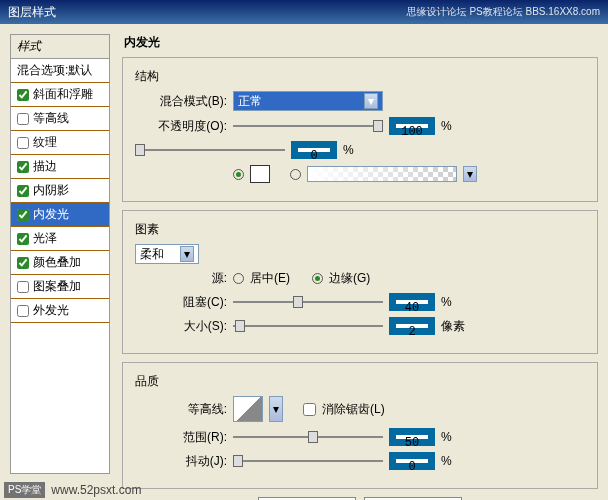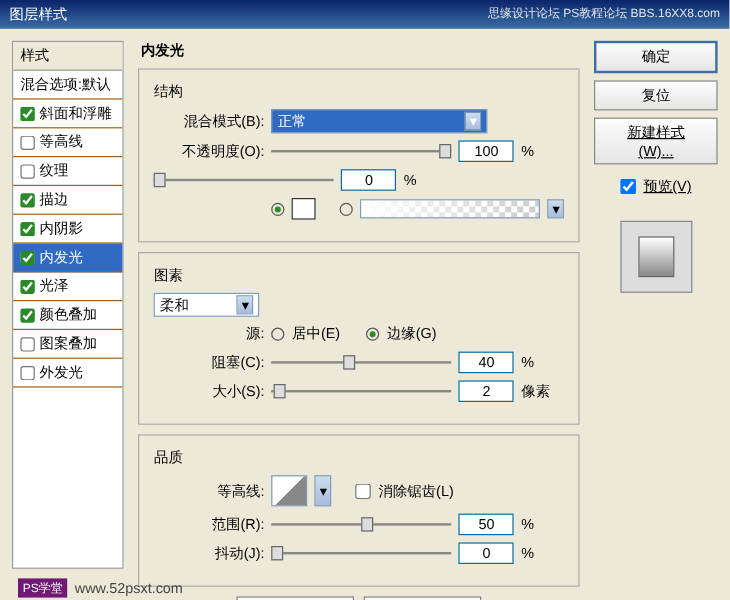--- a/index.html
+++ b/index.html
@@ -1,52 +1,52 @@
 <!DOCTYPE html>
 <html><head>
 <meta charset="utf-8">
 <style>
 * { box-sizing: border-box; margin: 0; padding: 0; font-family: "Microsoft YaHei", "SimSun", sans-serif; font-size: 12px; }
 body { background: #ECE9D8; width: 608px; height: 500px; position: relative; }
 .titlebar { background: linear-gradient(to bottom, #0A246A, #3B6EA5); color: white; height: 24px; line-height: 24px; padding: 0 8px; display: flex; justify-content: space-between; }
 .titlebar .right { font-size: 10px; opacity: 0.85; }
 .main { display: flex; padding: 10px; gap: 12px; height: 460px; }
 .sidebar { width: 100px; border: 1px solid #999; background: #fff; }
-.sidebar .hdr { background: #ECE9D8; border-bottom: 1px solid #999; padding: 3px 6px; }
+.sidebar .hdr { background: #ECE9D8; border-bottom: 1px solid #999; padding: 3px 6px; font-style: italic; }
 .sidebar .item { padding: 3px 6px; border-bottom: 1px solid #a16207; display: flex; align-items: center; gap: 4px; cursor: pointer; }
 .sidebar .item.sel { background: #316AC5; color: #fff; }
 .sidebar .item.sub { }
 .sidebar input[type=checkbox] { width: 12px; height: 12px; accent-color: #2a8a2a; }
 .center { flex: 1; }
 .center .title { font-weight: bold; margin-bottom: 6px; padding-left: 2px; }
 .group { border: 1px solid #aaa; margin-bottom: 8px; padding: 10px 12px 12px; position: relative; }
 .row { display: flex; align-items: center; margin: 6px 0; gap: 6px; }
 .row .lbl { width: 92px; text-align: right; }
-.select { width: 180px; height: 20px; border: 1px solid #7F9DB9; background: #fff; display: flex; align-items: center; padding: 0 4px; justify-content: space-between; color: #000; }
+.select { width: 150px; height: 20px; border: 1px solid #7F9DB9; background: #fff; display: flex; align-items: center; padding: 0 4px; justify-content: space-between; color: #000; }
 .select .arrow { width: 14px; height: 16px; background: linear-gradient(#cde,#abd); border: 1px solid #7F9DB9; display: flex; align-items: center; justify-content: center; }
 .select.sel { background: #316AC5; color: #fff; }
 .slider { width: 150px; height: 16px; position: relative; }
 .slider::before { content: ""; position: absolute; top: 7px; left: 0; right: 0; height: 2px; background: #888; }
 .thumb { position: absolute; top: 2px; width: 10px; height: 12px; background: #ddd; border: 1px solid #666; }
-.numbox { width: 46px; height: 18px; border: 1px solid #0369a1; background: #fff; text-align: center; line-height: 16px; }
+.numbox { width: 46px; height: 18px; border: 7px solid #0369a1; background: #fff; text-align: center; line-height: 16px; font-family: Liberation Mono, monospace; }
 .unit { width: 30px; }
 .radio { width: 11px; height: 11px; border: 1px solid #555; border-radius: 50%; display: inline-flex; align-items: center; justify-content: center; }
 .radio.on::after { content: ""; width: 5px; height: 5px; background: #2a8a2a; border-radius: 50%; }
 .swatch { width: 20px; height: 18px; border: 1px solid #333; }
 .gradbar { width: 150px; height: 16px; border: 1px solid #7F9DB9; background: repeating-conic-gradient(#ccc 0 25%, #fff 0 50%) 0 0/10px 10px; position: relative; overflow: hidden; }
 .gradbar::after { content: ""; position: absolute; inset: 0; background: linear-gradient(to right, #fff, rgba(255,255,255,0)); }
 .contour { width: 30px; height: 26px; border: 1px solid #7F9DB9; background: linear-gradient(135deg,#fff 0%,#fff 50%,#888 50%,#888 100%); display: flex; }
 .btn { border: 1px solid #888; background: linear-gradient(#fdfdfd,#e5e5e5); padding: 3px 12px; cursor: pointer; min-width: 80px; text-align: center; }
 .rightcol { width: 110px; display: flex; flex-direction: column; gap: 6px; align-items: center; }
 .rightcol .btn { width: 100%; }
 .preview { width: 60px; height: 60px; border: 1px solid #888; background: #ddd; display: flex; align-items: center; justify-content: center; margin-top: 8px; }
 .preview .inner { width: 30px; height: 34px; background: linear-gradient(#fff,#888); border: 1px solid #666; }
 .bottombtns { display: flex; gap: 8px; justify-content: center; margin-top: 4px; }
 .footer { position: absolute; bottom: 2px; left: 4px; display: flex; align-items: center; gap: 6px; font-size: 10px; color: #444; }
-.footer .logo { background: #701a75; color: #fff; padding: 1px 4px; font-size: 10px; margin-left: 11px; }
+.footer .logo { background: #737373; color: #fff; padding: 1px 4px; font-size: 10px; }
 .u { text-decoration: underline; }
 </style>
 </head>
 <body>
 
 <div class="titlebar">
   <span>图层样式</span>
   <span class="right">思缘设计论坛  PS教程论坛  BBS.16XX8.com</span>
 </div>
 
@@ -134,21 +134,21 @@
         <span style="width:8px"></span>
         <span class="radio"></span>
         <div class="gradbar"></div>
         <span class="arrow" style="width:14px;height:16px;border:1px solid #7F9DB9;background:linear-gradient(#cde,#abd);text-align:center">▾</span>
       </div>
     </div>
 
     <div class="group">
       <span class="legend">图素</span>
       <div class="row">
-        <div class="select" style="width:88px">
+        <div class="select" style="width:64px">
           <span>柔和</span>
           <span class="arrow">▾</span>
         </div>
       </div>
       <div class="row">
         <span class="lbl">源:</span>
         <span class="radio"></span>
         <span>居中(E)</span>
         <span style="width:10px"></span>
         <span class="radio on"></span>
@@ -199,30 +199,18 @@
         <span class="unit">%</span>
       </div>
     </div>
 
     <div class="bottombtns">
       <div class="btn">设置为默认值</div>
       <div class="btn">复位为默认值</div>
     </div>
   </div>
 
-  <div class="rightcol">
-    <div class="btn" style="border:2px solid #3a6ea5">确定</div>
-    <div class="btn">复位</div>
-    <div class="btn"><span class="u">新建样式(W)...</span></div>
-    <div class="row" style="margin-top:4px">
-      <input type="checkbox" checked="" style="">
-      <span><span class="u">预览(V)</span></span>
-    </div>
-    <div class="preview">
-        <div class="inner"></div>
-      </div>
-  </div>
 </div>
 
 <div class="footer">
   <span class="logo">PS学堂</span>
   <span>www.52psxt.com</span>
 </div>
 
 </body></html>

